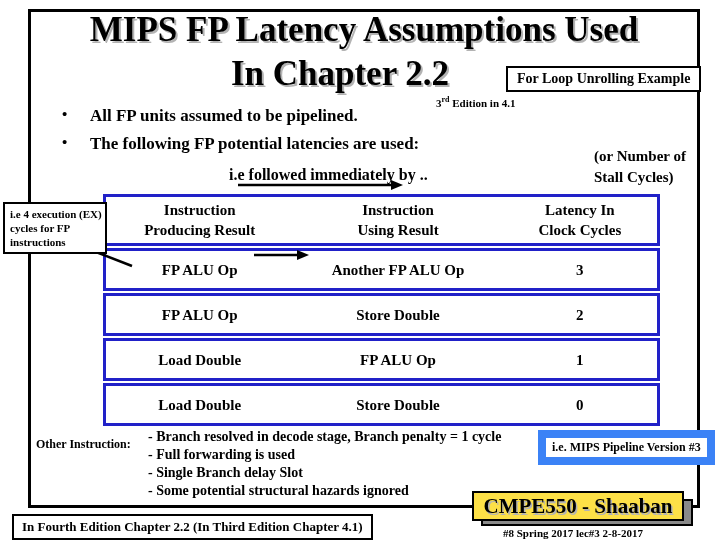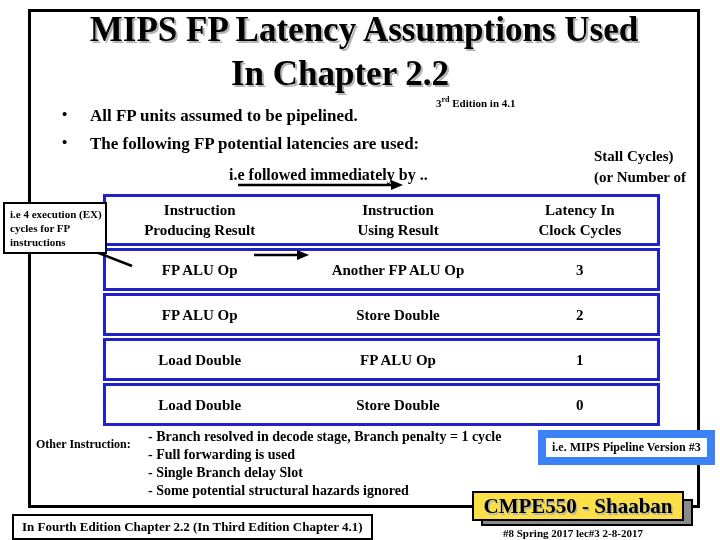--- a/index.html
+++ b/index.html
@@ -50,35 +50,36 @@
 </head>
 <body>
 
 <div class="slide">
 
   <div class="frame"></div>
 
   <div class="title1">MIPS FP Latency Assumptions Used</div>
   <div class="title2">In Chapter 2.2</div>
 
+  <div class="loop-box">For Loop Unrolling Example</div>
 
   <div class="edition-note"><span>3</span><sup>rd</sup><span> Edition in 4.1</span></div>
 
   <div class="bullet b1">
     <span class="dot">•</span>
     <span>All FP units assumed to be pipelined.</span>
   </div>
   <div class="bullet b2">
     <span class="dot">•</span>
     <span>The following  FP potential latencies are used:</span>
   </div>
 
   <div class="stall-note">
+    <div>(or Number of</div>
     <div>Stall  Cycles)</div>
-    <div>(or Number of</div>
   </div>
 
   <div class="followed-note">i.e followed immediately by ..</div>
   <svg class="arrow-svg" style="left:236px;top:179px;" width="168" height="12">
     <line x1="2" y1="6" x2="155" y2="6" stroke="#000" stroke-width="2.5"></line>
     <polygon points="155,1 167,6 155,11" fill="#000"></polygon>
   </svg>
 
   <div class="tbox thead">
     <div class="tcell c1">

